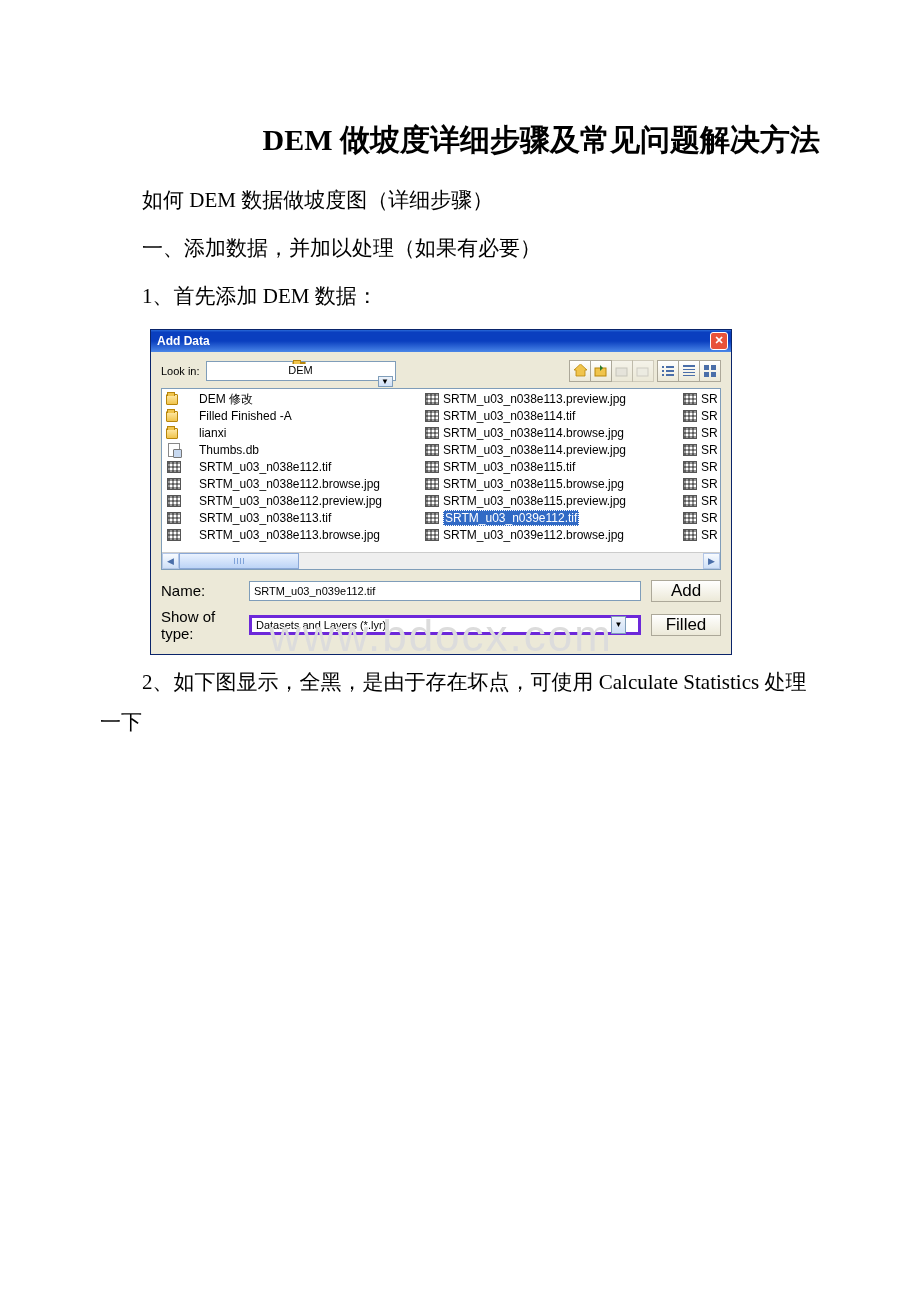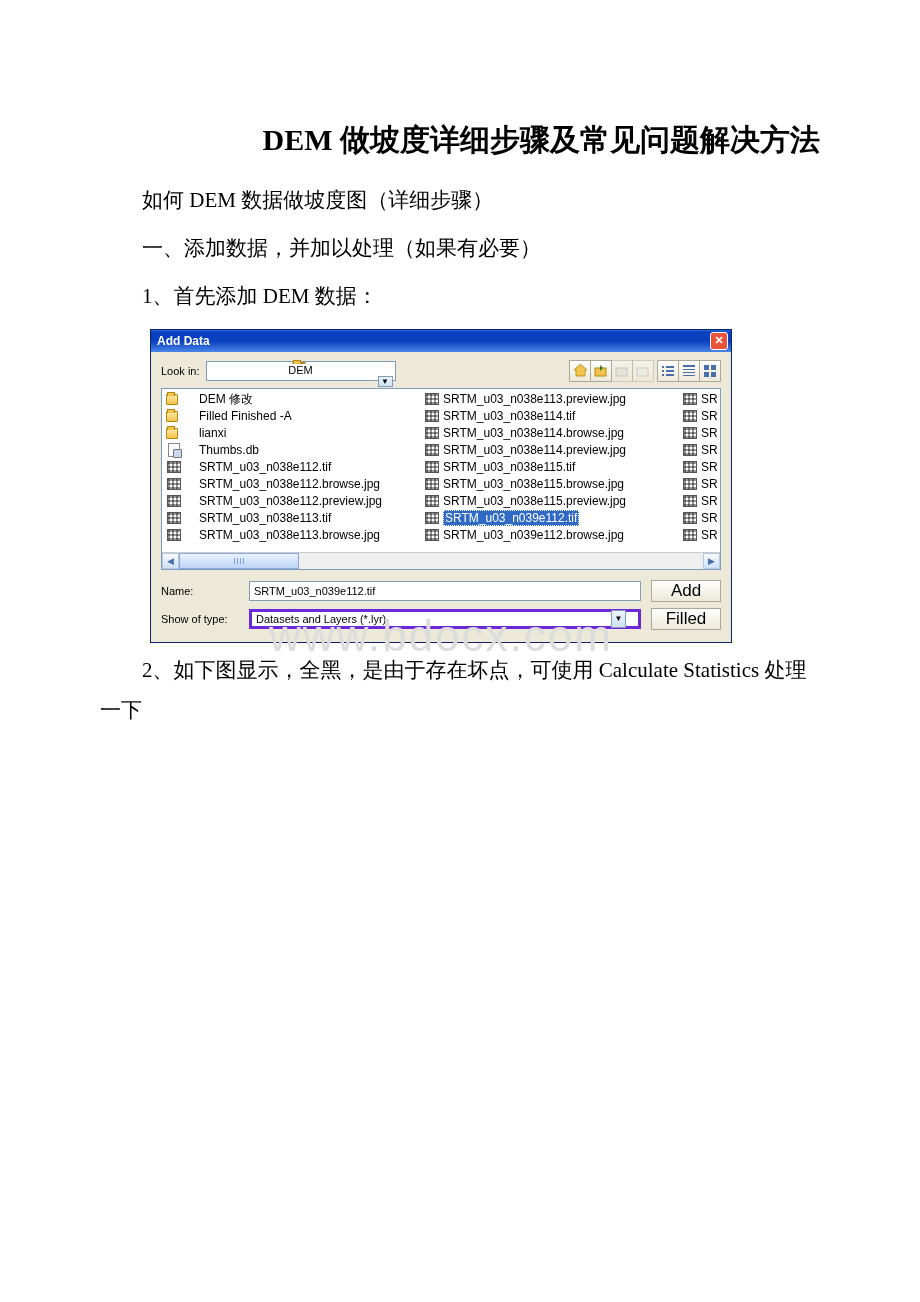--- a/index.html
+++ b/index.html
@@ -214,21 +214,21 @@
   }
   .bottom-rows {
     padding: 10px 10px 12px 10px;
   }
   .brow {
     display: flex;
     align-items: center;
     margin-top: 6px;
   }
   .brow:first-child { margin-top: 0; }
-  .brow .blbl { width: 88px; font-size: 11px; }
+  .brow .blbl { width: 88px; font-size: 15px; }
   .textbox {
     flex: 1;
     height: 20px;
     border: 1px solid #7f9db9;
     background: #fff;
     display: flex; align-items: center;
     padding: 0 4px;
     font-size: 11px;
   }
   .combo {

